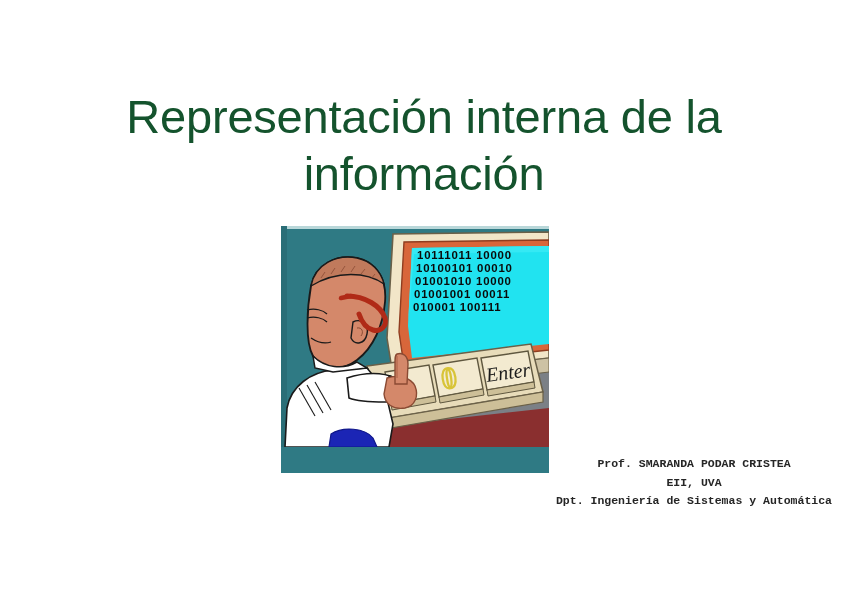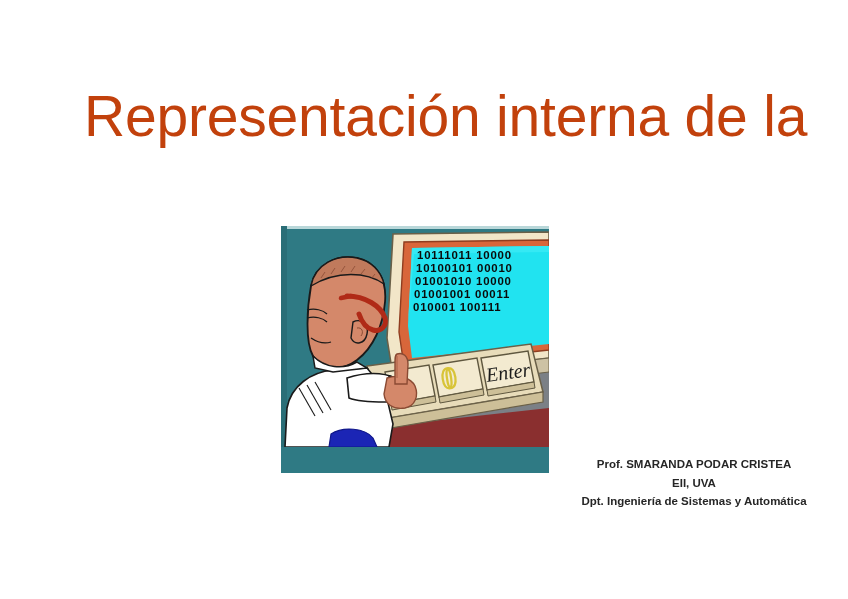--- a/index.html
+++ b/index.html
@@ -17,23 +17,23 @@
 
   
   #slide-title {
     position: absolute;
     left: 84px;
     top: 88px;
     width: 680px;
     text-align: center;
     font-family: "Liberation Sans", sans-serif;
     font-weight: 300;
-    font-size: 57px;
+    font-size: 47px;
     line-height: 57px;
-    color: #c2410c;
+    color: #14532d;
     letter-spacing: -0.2px;
   }
   #slide-title .title-line { display: block; white-space: nowrap; }
 
   
   #illustration {
     position: absolute;
     left: 281px;
     top: 226px;
     width: 268px;
@@ -64,33 +64,34 @@
     fill: #1a1a1a;
   }
 
   
   #author-block {
     position: absolute;
     left: 548px;
     top: 455px;
     width: 292px;
     text-align: center;
-    font-family: Liberation Sans, sans-serif;
+    font-family: Liberation Mono, monospace;
     font-weight: bold;
     font-size: 11.5px;
     line-height: 18.5px;
     color: #262626;
   }
   #author-block .author-line { display: block; white-space: nowrap; }
 </style>
 </head>
 <body>
 
 <div id="slide-title">
   <span class="title-line">Representación interna de la</span>
+  <span class="title-line">información</span>
 </div>
 
 <div id="illustration">
   <svg viewBox="0 0 268 221" xmlns="http://www.w3.org/2000/svg">
 
     <rect x="0" y="0" width="268" height="221" fill="#2f7a84"></rect>
     <rect x="0" y="0" width="268" height="3" fill="#b9d7d9"></rect>
     <rect x="0" y="0" width="6" height="221" fill="#2a6e77"></rect>
 
     <path d="M 56 196 L 268 176 L 268 221 L 56 221 Z" fill="#8a2f2f"></path>

